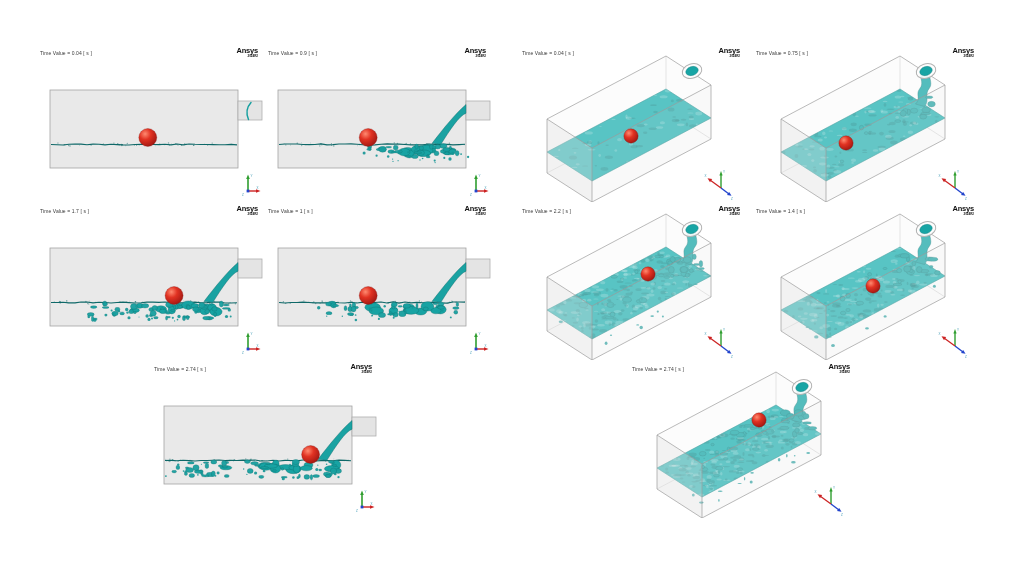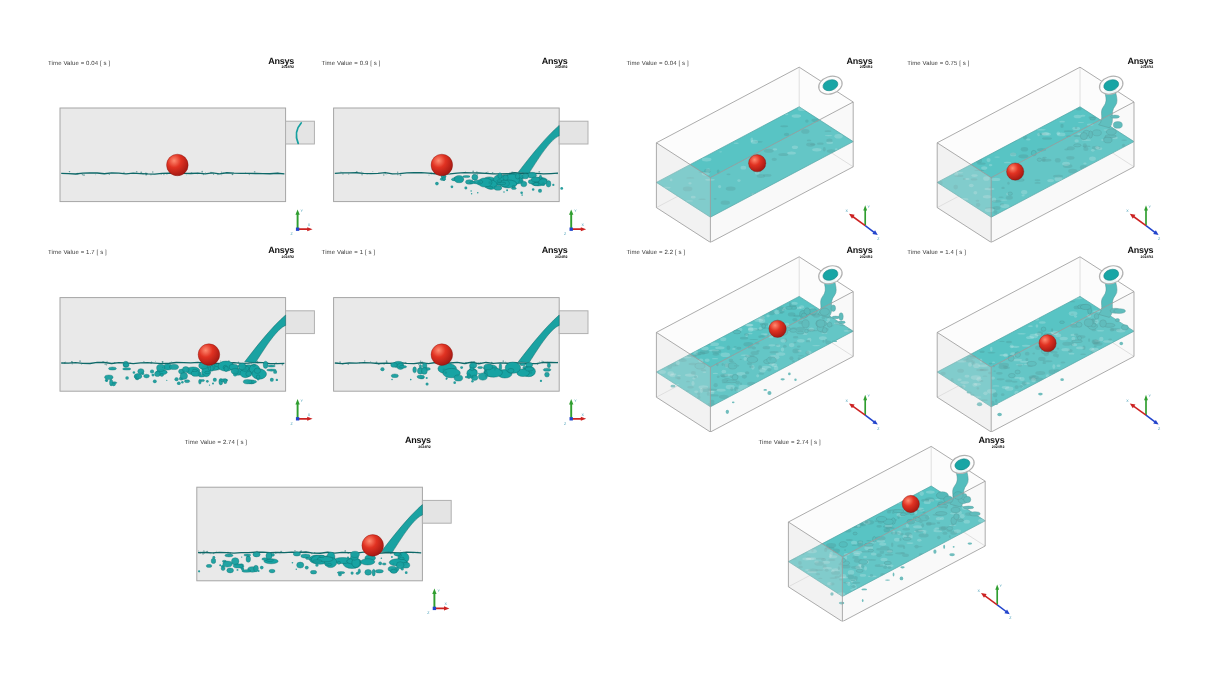--- a/index.html
+++ b/index.html
@@ -8,21 +8,21 @@
     font-family:"Liberation Sans", sans-serif;
     position:relative;overflow:hidden;
   }
   .stage{position:absolute;inset:0;}
   .panel{position:absolute;width:230px;height:158px;}
   .time-label{
     position:absolute;left:6px;top:6px;
     font-size:5px;color:#3a3a3a;letter-spacing:0.1px;white-space:nowrap;
   }
   .ansys-logo{
-    position:absolute;right:19px;top:3px;text-align:right;line-height:1;color:#111;
+    position:absolute;right:6px;top:3px;text-align:right;line-height:1;color:#111;
   }
   .logo-name{display:block;font-size:7.5px;font-weight:bold;letter-spacing:-0.2px;}
   .logo-ver{display:block;font-size:3px;font-weight:bold;margin-top:0.5px;}
   svg.scene{position:absolute;left:0;top:0;width:230px;height:158px;overflow:hidden;}
 </style>
 </head>
 <body>
 
 <div class="stage">
 

